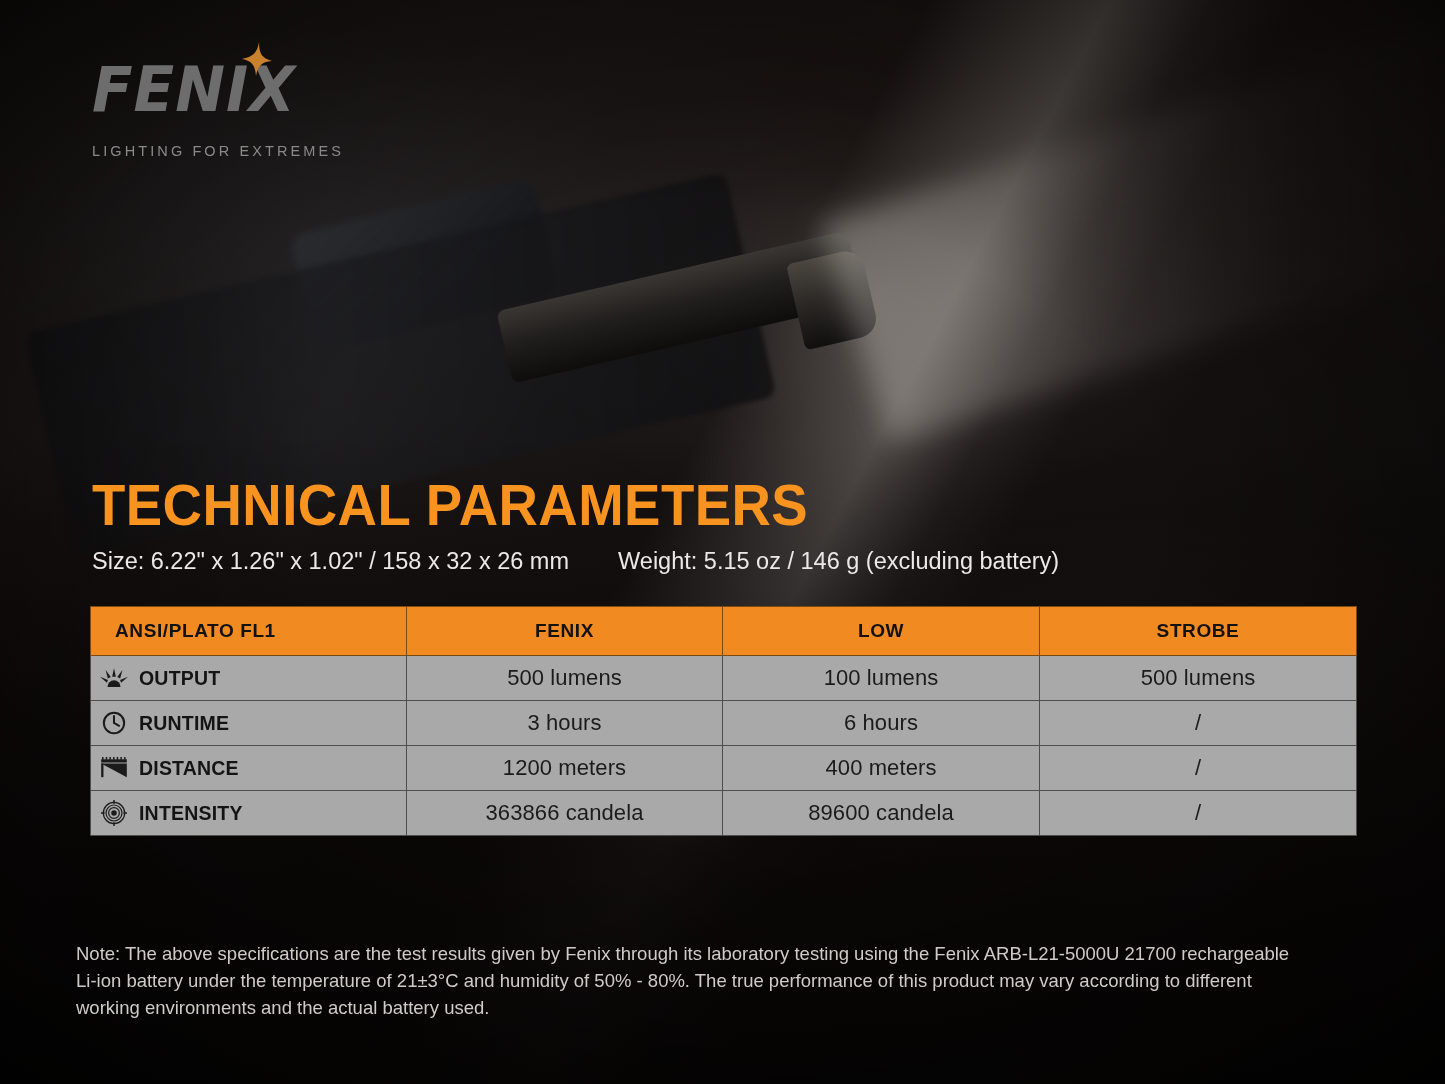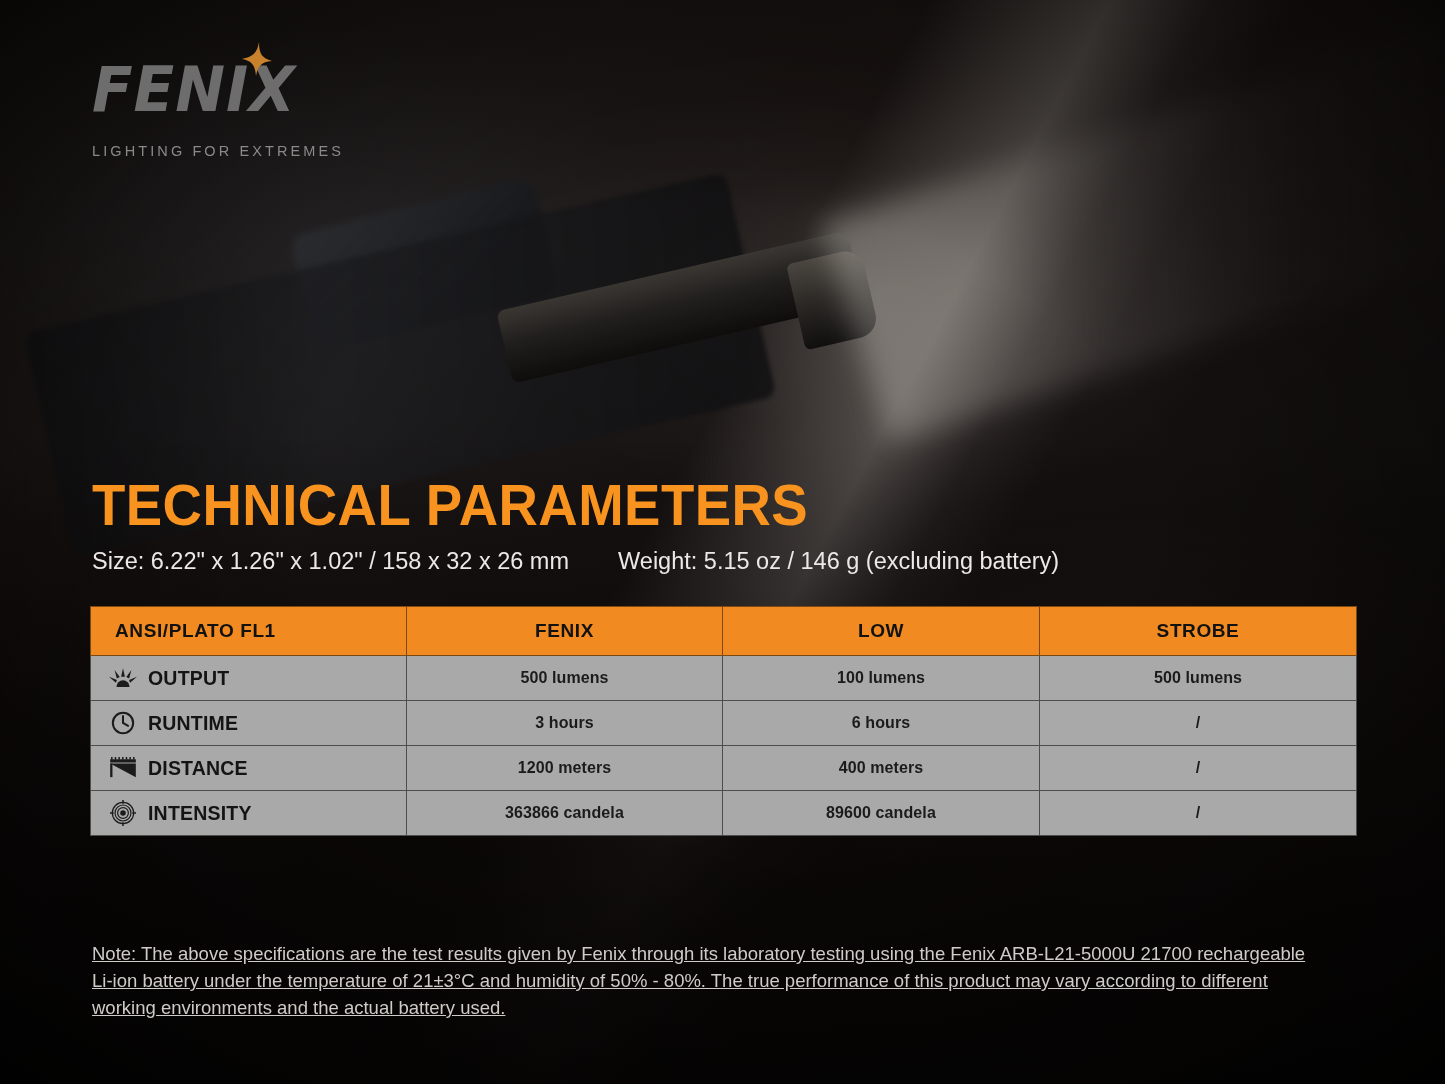--- a/index.html
+++ b/index.html
@@ -146,43 +146,43 @@
     left: 90px;
     top: 606px;
     width: 1266px;
     border-collapse: collapse;
     table-layout: fixed;
   }
   .spec-table td, .spec-table th {
     border: 1px solid #4d4d4d;
     padding: 0;
     height: 44px;
-    font-size: 16px;
+    font-size: 22px;
     color: #1b1b1b;
     text-align: center;
     vertical-align: middle;
     background: #a9a9a9;
-    font-weight: bold;
+    font-weight: normal;
   }
   .spec-table thead th {
     background: #F18A21;
     color: #121212;
     font-weight: bold;
     letter-spacing: 0.6px;
     height: 48px;
     border-color: #7a4a12;
     font-size: 19px;
   }
   .spec-table thead th.label-col {
     text-align: left;
     padding-left: 24px;
   }
   td.label-col {
     text-align: left;
-    padding-left: 17px;
+    padding-left: 8px;
     font-weight: bold;
     letter-spacing: 0.2px;
     font-size: 19.5px;
     color: #141414;
   }
   .label-inner {
     display: flex;
     align-items: center;
     gap: 10px;
   }
@@ -199,27 +199,26 @@
 
   
   col.c1 { width: 316px; }
   col.c2 { width: 316px; }
   col.c3 { width: 317px; }
   col.c4 { width: 317px; }
 
   
   .note {
     position: absolute;
-    left: 92px;
+    left: 76px;
     top: 940px;
     width: 1230px;
     font-size: 18.5px;
     line-height: 27px;
     color: #cfcbc7;
-    text-decoration: underline;
   }
 </style>
 </head>
 <body>
 
 <div class="page">
 
   <div class="bg"></div>
   <div class="scope"></div>
   <div class="gun-body"></div>

